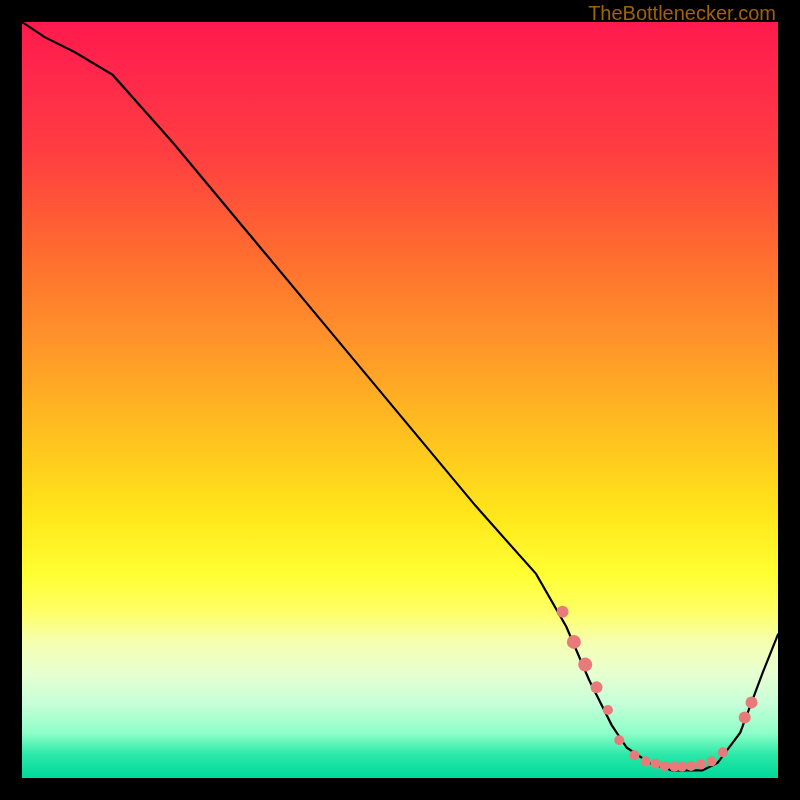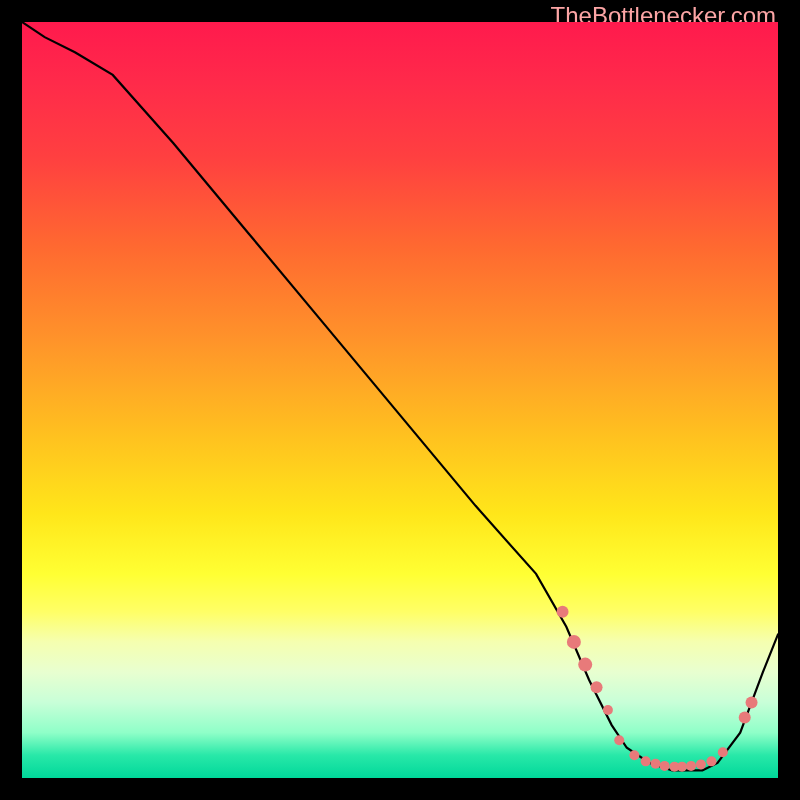--- a/index.html
+++ b/index.html
@@ -37,22 +37,22 @@
       #e8ffd0 86%,
       #c8ffd8 90%,
       #8fffc8 94%,
       #28e8a8 97%,
       #00d89a 100%);
   }
   .attribution {
     position: absolute;
     top: 2px;
     right: 24px;
-    color: #fca5a5;
-    font-size: 24px;
+    color: #a16207;
+    font-size: 20px;
     letter-spacing: 0px;
   }
   svg.curve {
     position: absolute;
     left: 0;
     top: 0;
     width: 756px;
     height: 756px;
     pointer-events: none;
   }

